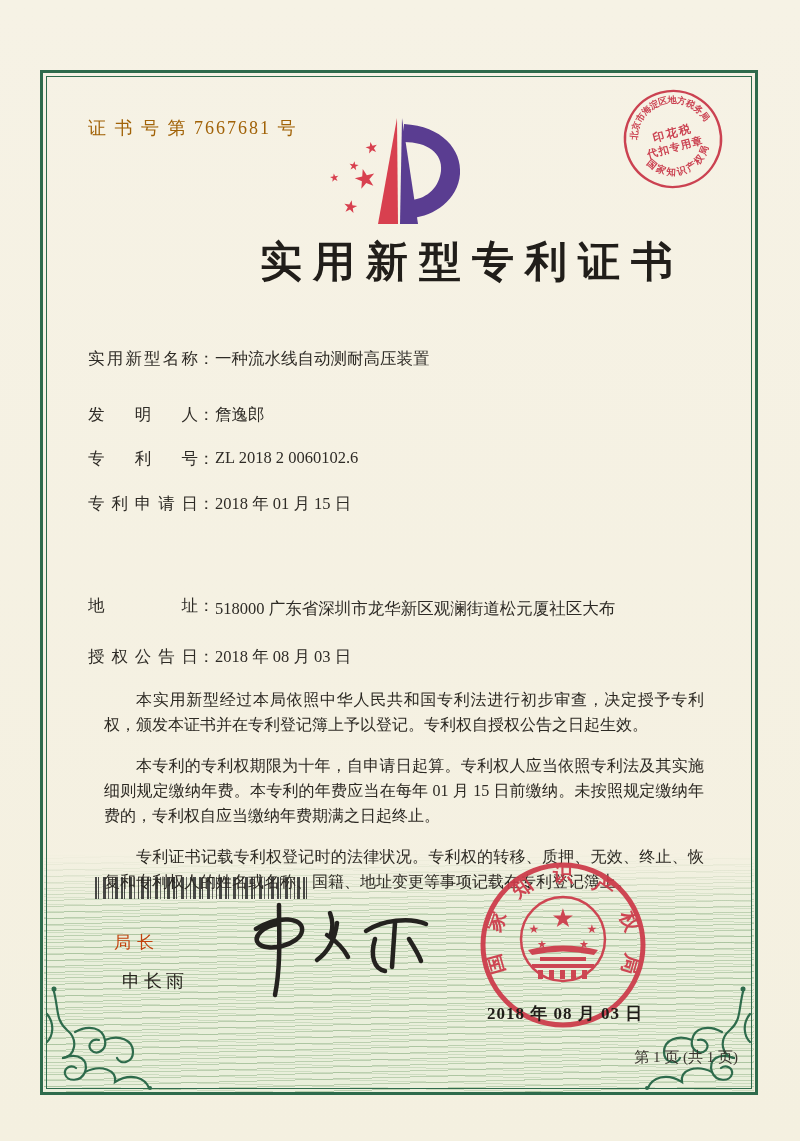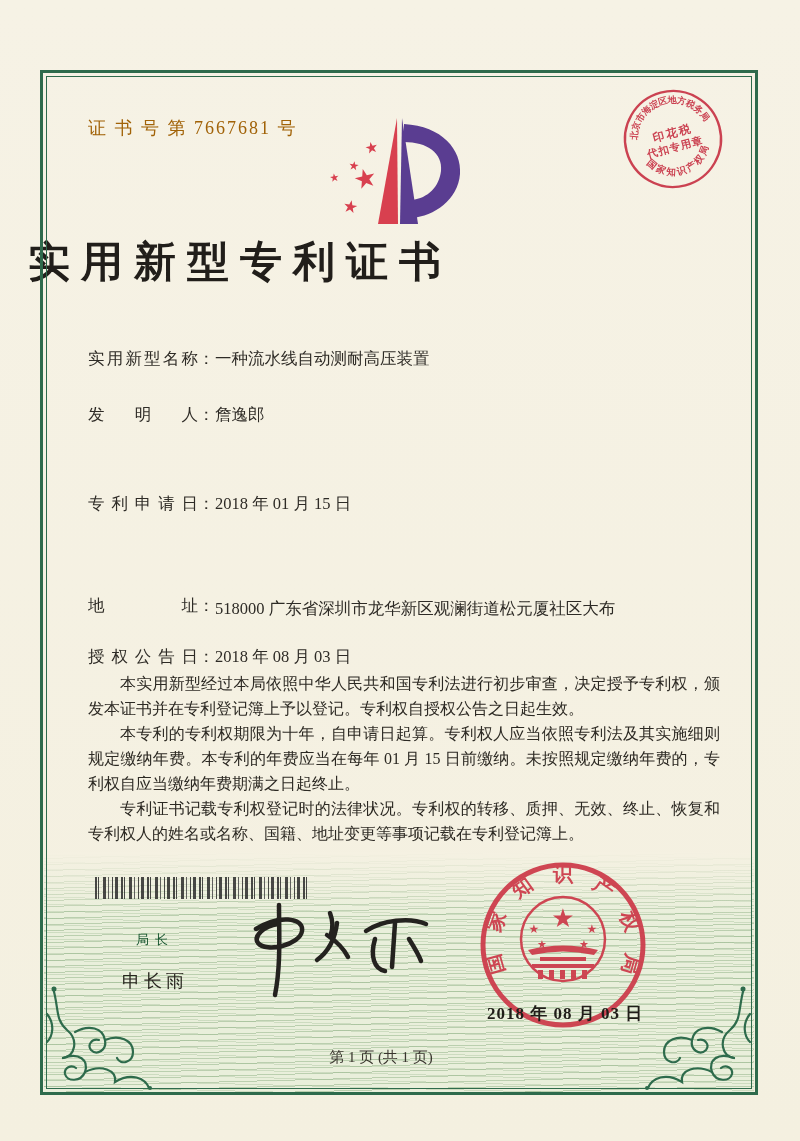--- a/index.html
+++ b/index.html
@@ -18,46 +18,46 @@
   
   #waveband{left:44px;top:852px;width:710px;height:240px;z-index:1;
     background:
       repeating-linear-gradient(178.5deg, rgba(140,175,130,.50) 0 1px, rgba(0,0,0,0) 1px 6px),
       repeating-linear-gradient(181.5deg, rgba(140,175,130,.30) 0 1px, rgba(0,0,0,0) 1px 7px),
       #e9efdb;}
   #wavefade{left:44px;top:852px;width:710px;height:64px;z-index:1;
     background:linear-gradient(#f5f1e2,rgba(245,241,226,0));}
 
   #certno{left:88px;top:116px;font-size:18px;letter-spacing:2px;z-index:3;color:#a16207}
-  #title{left:0;top:234px;width:684px;text-align:left;font-size:42px;font-weight:bold;
+  #title{left:0;top:234px;width:684px;text-align:right;font-size:42px;font-weight:bold;
          letter-spacing:11px;padding-left:28px;box-sizing:border-box;color:#211e1a;z-index:3}
 
   #fields{left:88px;top:342px;width:650px;height:340px;z-index:3;font-size:16.5px}
   .frow{position:absolute;white-space:nowrap;left:0}
   .flabel{display:inline-block;width:110px;text-align:justify;text-align-last:justify;vertical-align:top}
   .fcolon{display:inline-block;width:17px;vertical-align:top}
   .fval{display:inline-block;vertical-align:top}
   .fmulti{white-space:normal;width:480px;line-height:28px}
 
   #paras{left:88px;top:671px;width:632px;font-size:16px;line-height:25px;
          text-align:justify;z-index:3;color:#2c2923}
-  #paras p{margin:0;text-indent:2em}
+  #paras p{margin:16px;text-indent:2em}
 
   #barcode{left:95px;top:877px;width:216px;height:22px;z-index:2;opacity:.85;
     background:repeating-linear-gradient(90deg,
       #2a2a2a 0 2px,transparent 2px 3px,#2a2a2a 3px 4px,transparent 4px 8px,
       #2a2a2a 8px 11px,transparent 11px 13px,#474747 13px 14px,transparent 14px 17px,
       #2a2a2a 17px 18px,transparent 18px 20px,#2a2a2a 20px 23px,transparent 23px 26px);}
 
-  #signer-title{left:136px;top:931px;font-size:13px;letter-spacing:6px;z-index:3;color:#14532d}
+  #signer-title{left:114px;top:931px;font-size:17px;letter-spacing:6px;z-index:3;color:#c2410c}
   #signer-name{left:122px;top:969px;font-size:18px;letter-spacing:4px;z-index:3;color:#28251f}
 
   #sealdate{left:470px;top:1002px;width:190px;text-align:center;font-size:17px;font-weight:bold;
             color:#201d19;z-index:5;letter-spacing:1px}
-  #footer{left:16px;top:1048px;width:730px;text-align:center;font-size:15px;z-index:3;color:#39352e}
+  #footer{left:8px;top:1048px;width:730px;text-align:right;font-size:15px;z-index:3;color:#39352e}
 
   svg{display:block}
   #logo{left:318px;top:114px;z-index:3}
   #taxstamp{left:612px;top:80px;z-index:4;opacity:.95}
   #seal{left:468px;top:853px;z-index:4;opacity:.93}
   #sig{left:218px;top:893px;z-index:4}
   #flourish-l{left:45px;top:986px;z-index:2}
   #flourish-r{left:640px;top:986px;z-index:2;transform:scaleX(-1)}
 </style>
 </head>
@@ -124,20 +124,23 @@
 </svg>
 
 <div class="abs" id="title">实用新型专利证书</div>
 
 <div class="abs" id="fields">
   <div class="frow" style="top:62px">
     <span class="flabel">发明人</span><span class="fcolon">：</span><span class="fval">詹逸郎</span>
   </div>
   <div class="frow" style="top:6px">
     <span class="flabel">实用新型名称</span><span class="fcolon">：</span><span class="fval">一种流水线自动测耐高压装置</span>
+  </div>
+  <div class="frow" style="top:106px">
+    <span class="flabel">专利号</span><span class="fcolon">：</span><span class="fval">ZL 2018 2 0060102.6</span>
   </div>
   <div class="frow" style="top:151px">
     <span class="flabel">专利申请日</span><span class="fcolon">：</span><span class="fval">2018 年 01 月 15 日</span>
   </div>
   <div class="frow" style="top:253px">
     <span class="flabel">地址</span><span class="fcolon">：</span><span class="fval fmulti"><span>518000 广东省深圳市龙华新区观澜街道松元厦社区大布</span><br></span>
   </div>
   <div class="frow" style="top:304px">
     <span class="flabel">授权公告日</span><span class="fcolon">：</span><span class="fval">2018 年 08 月 03 日</span>
   </div>

